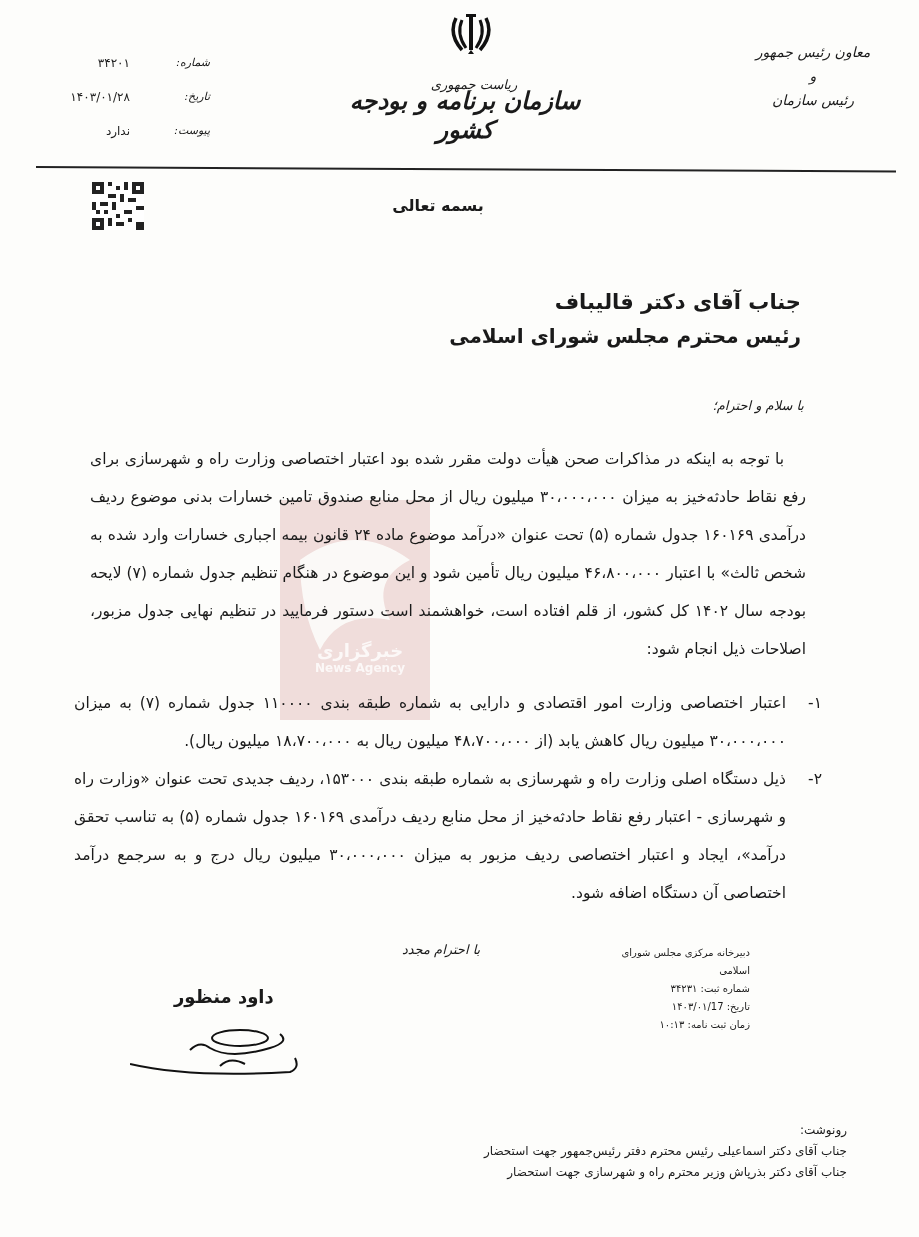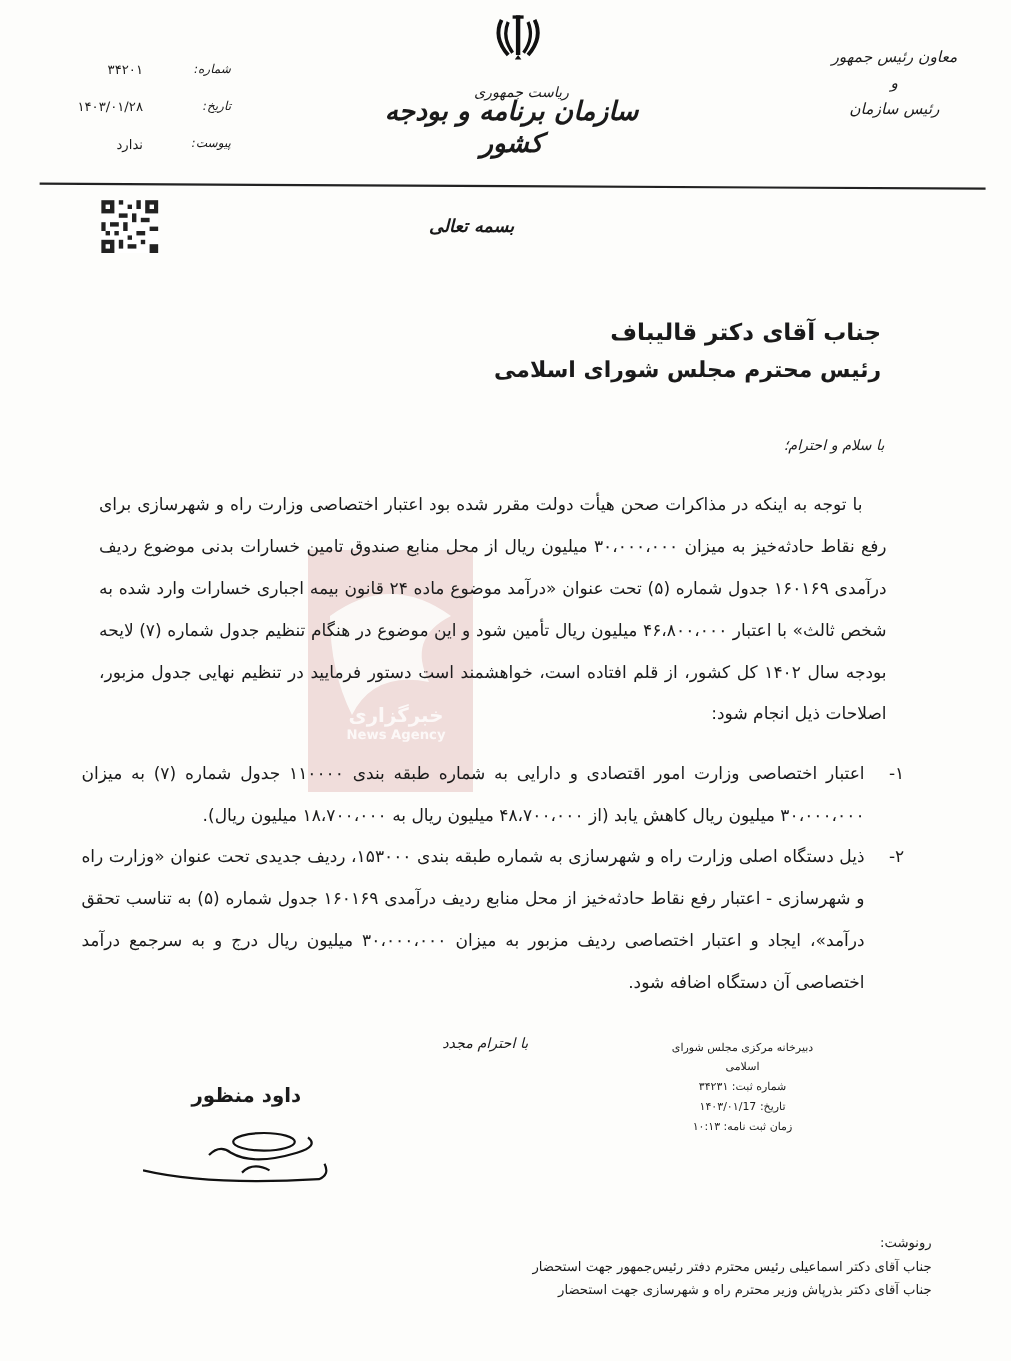--- a/index.html
+++ b/index.html
@@ -15,40 +15,40 @@
   
   #emblem { left:446px; top:6px; width:50px; height:50px; }
   #presidency { left:414px; top:64px; width:120px; text-align:center; font-size:13px; font-style:italic;margin-top:13px; }
   #org-name { left:320px; top:86px; width:290px; text-align:center; font-size:24px; font-weight:bold; font-style:italic; font-family:"DejaVu Serif", serif; }
   #sender-title { right:36px; top:40px; width:140px; text-align:center; font-size:14px; font-style:italic; line-height:24px; }
   .meta-row { left:40px; width:170px; font-size:12px; }
   .meta-row .lbl { position:absolute; right:0; font-size:11px; font-style:italic; }
   .meta-row .val { position:absolute; left:0; width:90px; text-align:right; }
   #header-rule { left:36px; top:166px; width:860px; height:2px; background:#222; transform:rotate(0.3deg); transform-origin:left; }
   #qr { left:92px; top:181px; width:52px; height:50px; }
-  #bismillah { left:390px; top:196px; width:140px; text-align:left; font-size:16px; font-style:italic; font-weight:bold; }
+  #bismillah { left:368px; top:196px; width:140px; text-align:center; font-size:16px; font-weight:bold; }
 
   
   #recipient-name { right:118px; top:290px; font-size:21px; font-weight:bold; }
   #recipient-title { right:118px; top:324px; font-size:20px; font-weight:bold; }
   #greeting { right:115px; top:398px; font-size:13px; font-style:italic; }
 
   
   #body { right:97px; top:424px; width:748px; font-size:15.5px; line-height:38px; text-align:justify; text-align-last:right; }
   #body p { margin:16px; }
   .indent { text-indent:22px; }
   .item { display:flex; direction:rtl; }
   .item .num { width:36px; flex:none; }
   .item .txt { flex:1; text-align:justify; }
 
   
   #closing { left:402px; top:942px; font-size:13px; font-style:italic; }
   #signer { left:174px; top:986px; font-size:18px; font-weight:bold; }
   #signature { left:130px; top:1020px; width:200px; height:60px; }
-  #reg-stamp { left:600px; top:944px; width:150px; font-size:10px; line-height:18px; text-align:center; }
+  #reg-stamp { left:600px; top:944px; width:150px; font-size:10px; line-height:18px; text-align:right; }
 
   
   #cc { right:72px; top:1120px; width:500px; font-size:12px; line-height:21px; }
 
   
   #watermark { left:280px; top:500px; width:150px; height:220px; opacity:0.35; }
   #watermark-text { left:290px; top:640px; width:140px; text-align:center; color:#fff; font-size:18px; font-weight:bold; opacity:0.8; }
 </style>
 </head>
 <body>

